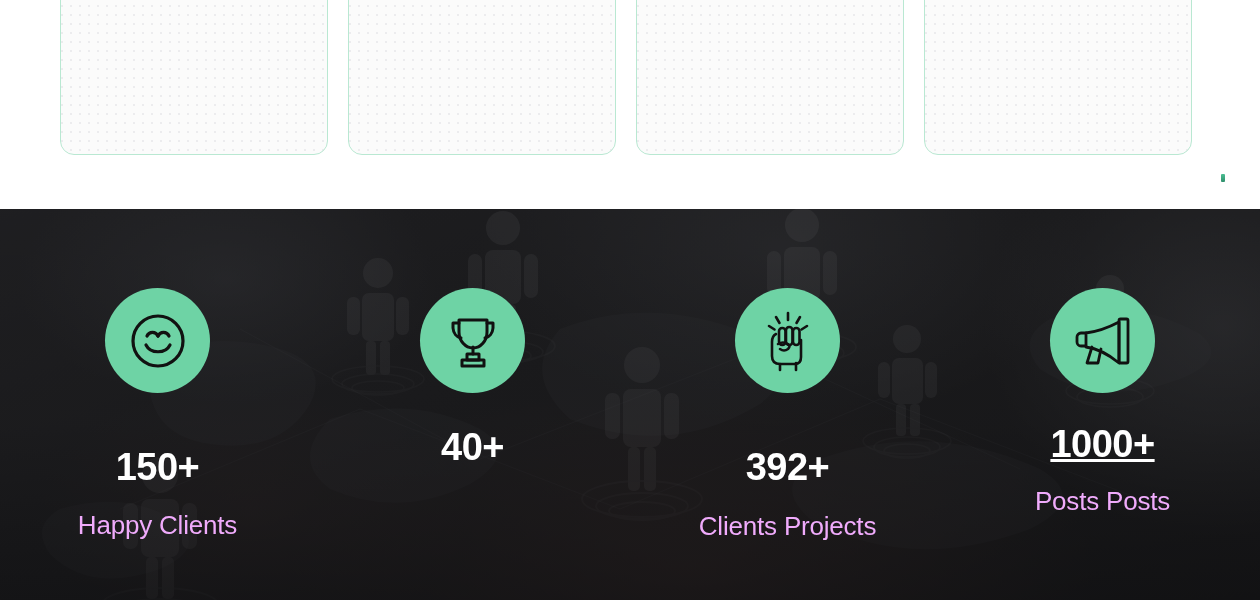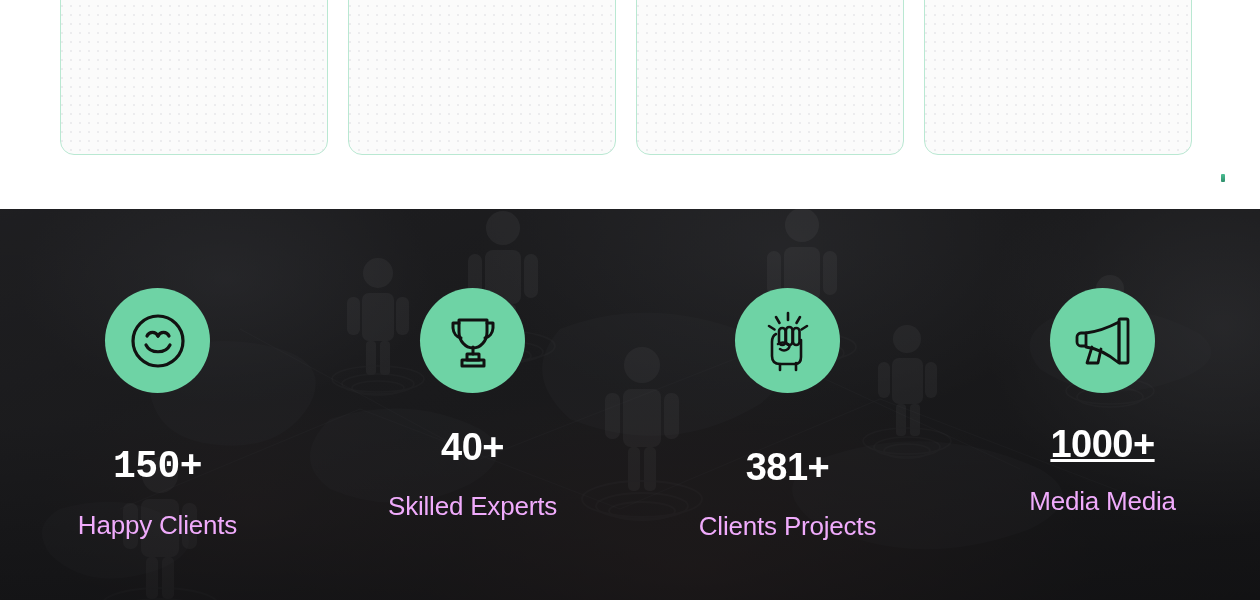--- a/index.html
+++ b/index.html
@@ -149,21 +149,21 @@
     color: #f0abfc;
     font-size: 26px;
     font-weight: normal;
     line-height: 1;
     letter-spacing: -0.2px;
     text-align: center;
     white-space: nowrap;
   }
 
   
-  .stat-col.c1 .stat-number { margin-top: 55px; font-family: Liberation Mono, monospace; }
+  .stat-col.c1 .stat-number { margin-top: 55px; }
   .stat-col.c1 .stat-label  { margin-top: 26px; }
   .stat-col.c2 .stat-number { margin-top: 35px; }
   .stat-col.c2 .stat-label  { margin-top: 27px; }
   .stat-col.c3 .stat-number { margin-top: 55px; }
   .stat-col.c3 .stat-label  { margin-top: 27px; }
   .stat-col.c4 .stat-number { margin-top: 32px; text-decoration: underline; }
   .stat-col.c4 .stat-label  { margin-top: 25px; }
 </style>
 </head>
 <body>
@@ -364,21 +364,20 @@
               <path d="M17 10 h28 v12 a14 16 0 0 1 -28 0 z"></path>
               <path d="M17 13 h-6 v5 a10 11 0 0 0 8 10"></path>
               <path d="M45 13 h6 v5 a10 11 0 0 1 -8 10"></path>
               <path d="M31 37 v7"></path>
               <path d="M25 44 h12 v6 h-12 z"></path>
               <path d="M20 50 h22 v6 h-22 z"></path>
             </svg>
           </span>
         </div>
         <div class="stat-number">40+</div>
-        <div class="stat-label">Skilled Experts</div>
       </div>
 
       <div class="stat-col c3">
         <div class="stat-icon-circle">
           <span>
             <svg width="60" height="62" viewBox="0 0 60 62" fill="none" stroke="#111111" stroke-width="2.6" stroke-linejoin="round" stroke-linecap="round">
 
               <path d="M30 3 v7"></path>
               <path d="M18 7 l3.5 6"></path>
               <path d="M42 7 l-3.5 6"></path>
@@ -389,35 +388,35 @@
               <rect x="28" y="17" width="6.5" height="18" rx="3.2"></rect>
               <rect x="35" y="18" width="6.5" height="17" rx="3.2"></rect>
 
               <path d="M18 24 q-4 2 -4 8 v14 q0 8 8 8 h15 q6 0 6 -7 v-17"></path>
               <path d="M20 34 q5 -3 10 0 q3 2 0 5 q-4 3 -8 0"></path>
               <path d="M22 54 v6"></path>
               <path d="M38 53 v7"></path>
             </svg>
           </span>
         </div>
-        <div class="stat-number">381+</div>
+        <div class="stat-number">392+</div>
         <div class="stat-label">Clients Projects</div>
       </div>
 
       <div class="stat-col c4">
         <div class="stat-icon-circle">
           <span>
             <svg width="64" height="60" viewBox="0 0 64 60" fill="none" stroke="#111111" stroke-width="2.8" stroke-linejoin="round" stroke-linecap="round">
               <rect x="48" y="8" width="9" height="44" rx="1.5"></rect>
               <path d="M48 11 q-17 9 -33 11 v14 q16 2 33 16 z"></path>
               <path d="M15 22 h-5 a4 4 0 0 0 -4 4 v5 a4 4 0 0 0 4 4 h5"></path>
               <path d="M21 36 l-5 16 h11 l3 -14"></path>
             </svg>
           </span>
         </div>
         <div class="stat-number">1000+</div>
-        <div class="stat-label">Media Media</div>
+        <div class="stat-label">Posts Posts</div>
       </div>
 
     </div>
   </section>
 
 </div>
 
 </body></html>

